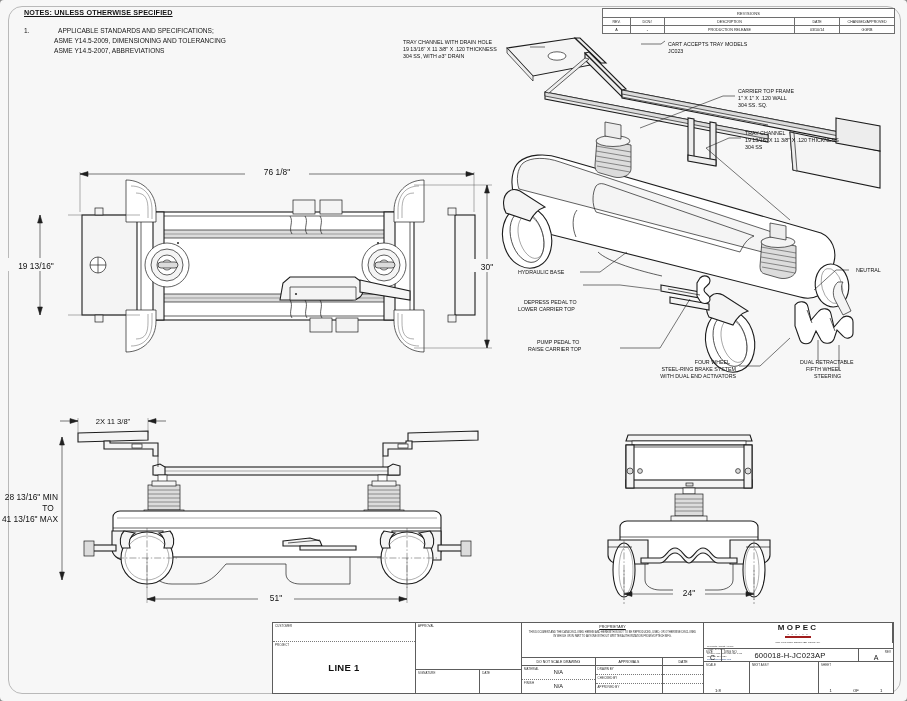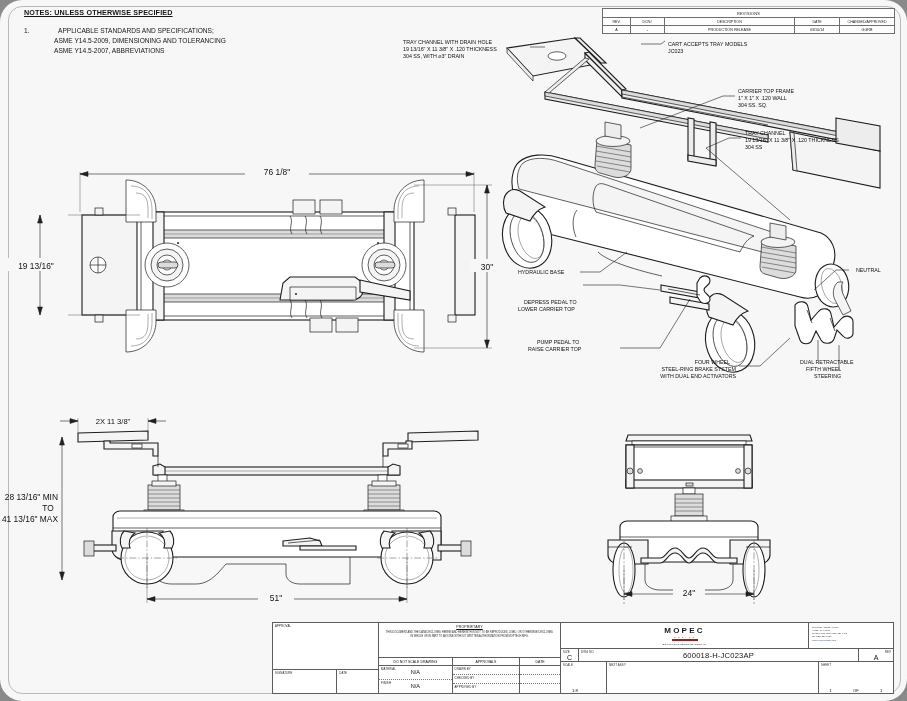--- a/index.html
+++ b/index.html
@@ -7,21 +7,21 @@
     width: 907px; height: 701px;
     background: #8a8a8a;
     font-family: "Liberation Sans", sans-serif;
     overflow: hidden;
   }
   #sheet {
     position: absolute;
     left: 0; top: 0;
     width: 907px; height: 701px;
     background: #f7f7f7;
-    border-radius: 22px;
+    border-radius: 4px;
     overflow: hidden;
   }
   #inner-border {
     position: absolute;
     left: 8px; top: 6px;
     width: 893px; height: 688px;
     border: 1px solid #b9b9b9;
     border-radius: 14px;
   }
 
@@ -111,21 +111,21 @@
   #c-mat { width: 74px; }
   #c-app { width: 68px; }
   #c-dat { width: 40px; }
   .matrow { height:50%; position:relative; display:flex; align-items:center; justify-content:center; }
   .matrow.top { border-bottom:.7px dotted #7a7a7a; }
   .matval { font-size: 5.6px; color:#111; }
   .aprow { height: 33.33%; border-bottom:.7px dotted #7a7a7a; position: relative; }
   .aprow:last-child { border-bottom:none; }
   
   #tb-mopec { flex:1; display:flex; flex-direction:column; }
-  #mp-top { height:26px; display:flex; border-bottom:.7px solid #5d5d5d;}
+  #mp-top { height:26px; display:flex; border-bottom:.7px solid #5d5d5d;flex-direction:column;}
   #mp-logo { flex:1; border-right:.7px solid #5d5d5d; display:flex; flex-direction:column;
              align-items:center; justify-content:center; }
   #mp-logo .lg { font-size: 8px; font-weight: bold; letter-spacing: 2.2px; color:#1b1b1b;}
   #mp-logo .tag { font-size:2.3px; letter-spacing:.8px; color:#6d6d6d; margin-top:1px;}
   #mp-logo .bar { width:26px; height:2.2px; background:#a01d1d; margin-top:1px;}
   #mp-logo .iso { font-size:2.3px; color:#232323; margin-top:2.5px; letter-spacing:.15px;}
   #mp-addr { width: 84px; padding: 2.5px 3px; font-size:2.3px; line-height:1.42; color:#333;}
   #mp-addr .blu { color:#2b4d8e; }
   #mp-title { height:25px; border-bottom:.7px solid #5d5d5d; position:relative;
               display:flex; flex-direction:column; align-items:center; justify-content:center;}
@@ -620,20 +620,29 @@
         <polygon points="624,594 632,591.6 632,596.4" fill="#202020"></polygon>
         <polygon points="754,594 746,591.6 746,596.4" fill="#202020"></polygon>
       </g>
       <rect x="673" y="586" width="32" height="12" fill="#f7f7f7"></rect>
       <text class="dimtxt" x="689" y="596" text-anchor="middle">24"</text>
     </g>
   </svg>
 
   <div id="titleblock">
 
+    <div class="tb-cell" id="tb-cust">
+      <div class="r1">
+        <span class="tb-lbl">CUSTOMER</span>
+      </div>
+      <div class="r2">
+        <span class="tb-lbl">PROJECT</span>
+        <span id="line1-val">LINE 1</span>
+      </div>
+    </div>
 
     <div class="tb-cell" id="tb-appr">
       <div class="r1">
         <span class="tb-lbl">APPROVAL</span>
       </div>
       <div class="r2">
         <div class="sg">
           <span class="tb-lbl">SIGNATURE</span>
         </div>
         <div class="dt">

